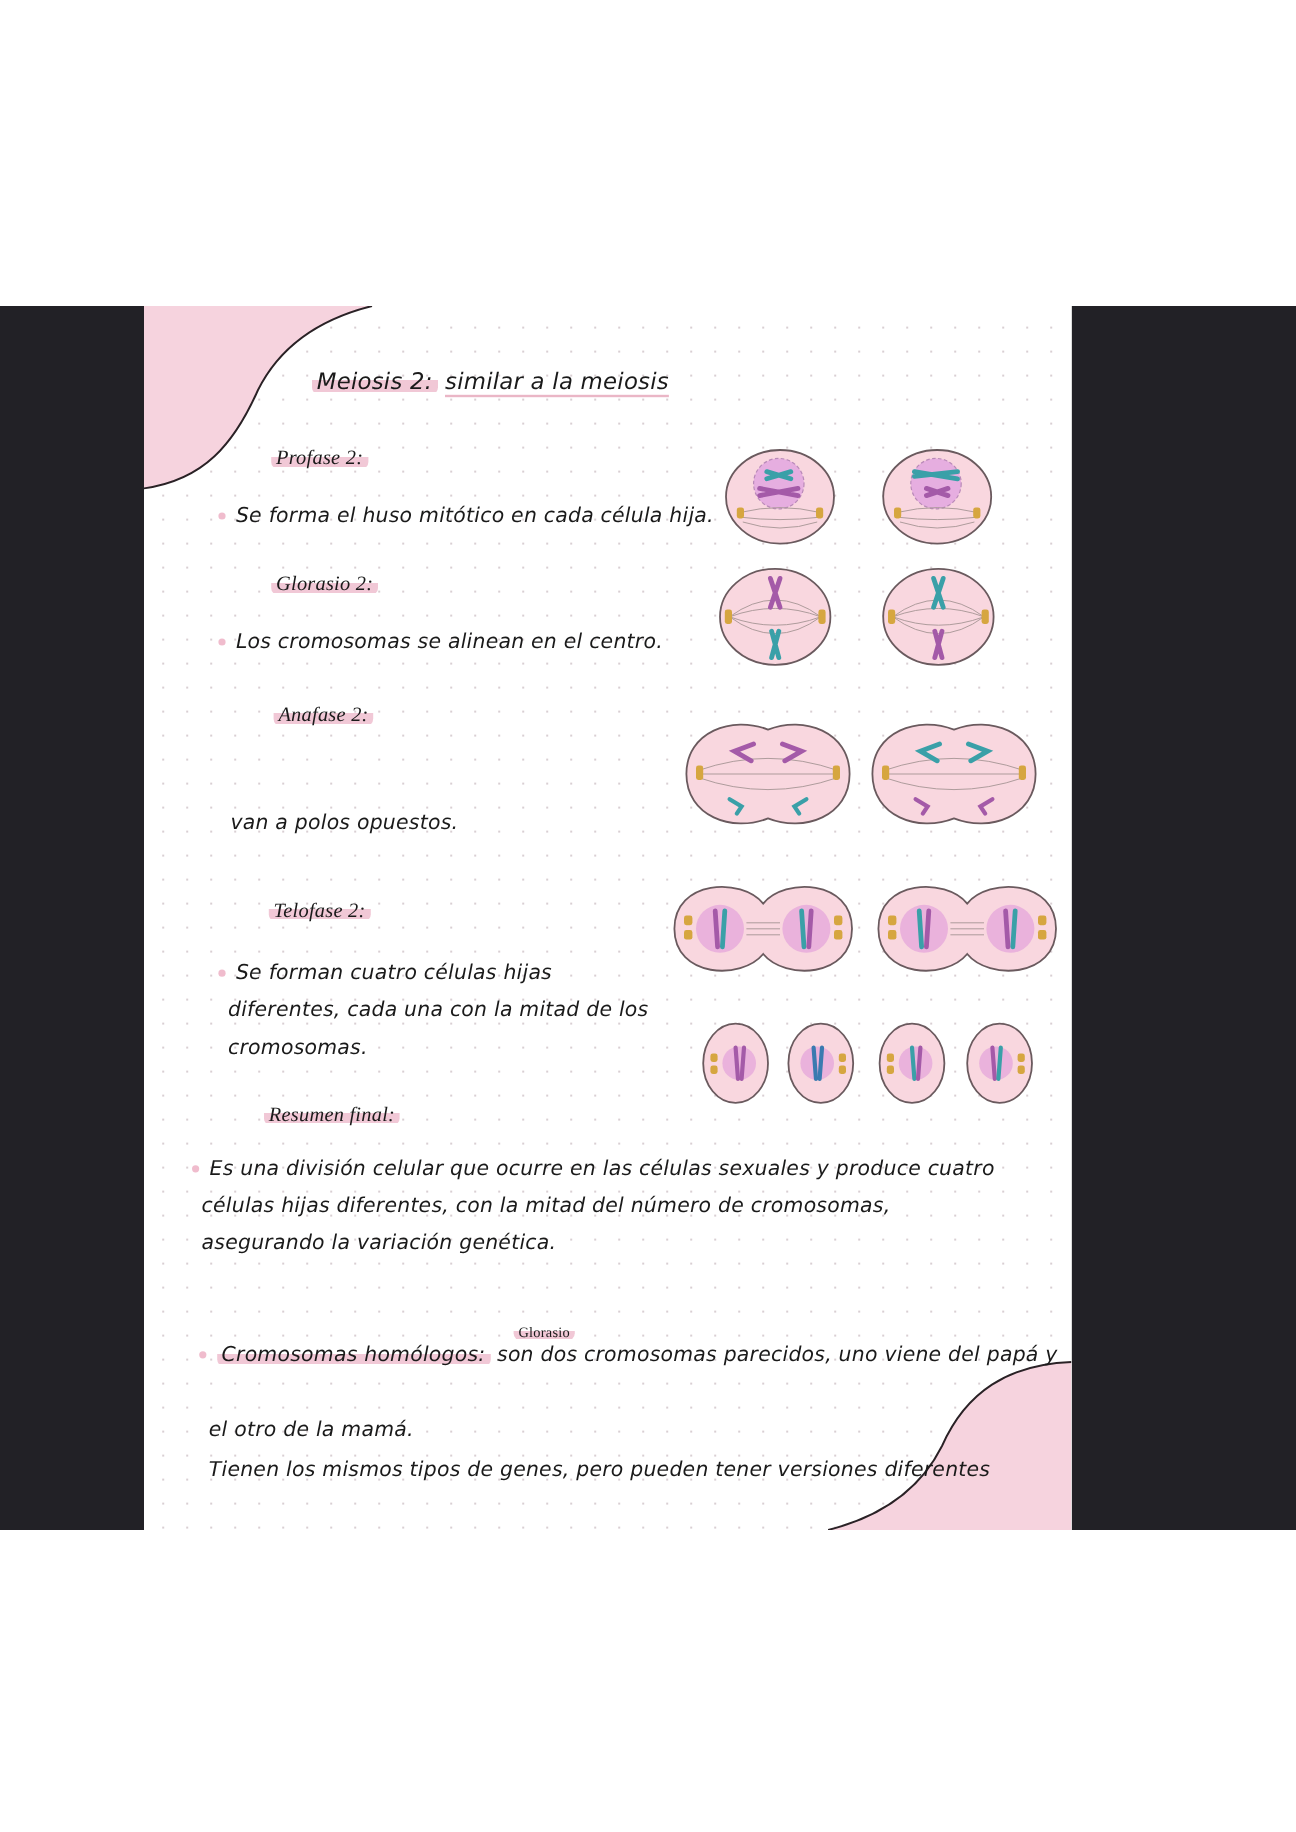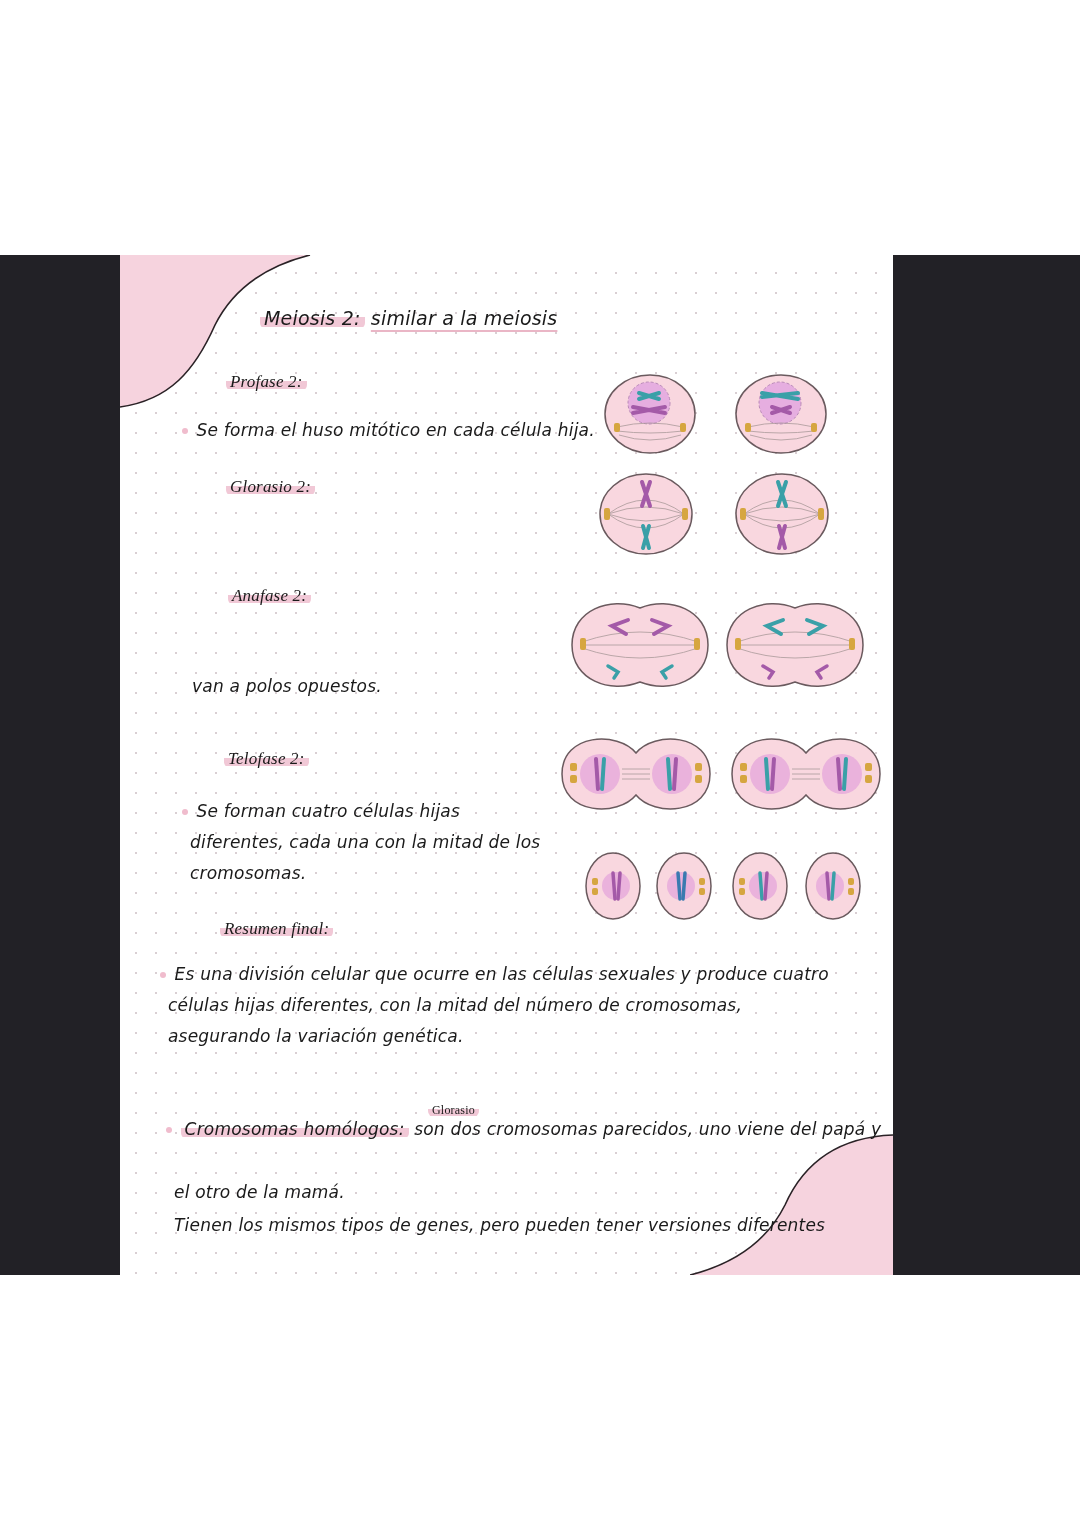--- a/index.html
+++ b/index.html
@@ -52,20 +52,23 @@
   <div class="hand heading" style="left:106px;top:117px;">
     <span class="hl">Profase 2:</span>
   </div>
   <div class="hand body-text bullet" style="left:62px;top:160px;">
     <span>Se forma el huso mitótico en cada célula hija.</span>
   </div>
 
   <div class="hand heading" style="left:106px;top:222px;">
     <span class="hl">Glorasio 2:</span>
   </div>
+  <div class="hand body-text bullet" style="left:62px;top:265px;">
+    <span>Los cromosomas se alinean en el centro.</span>
+  </div>
 
   <div class="hand heading" style="left:108px;top:331px;">
     <span class="hl">Anafase 2:</span>
   </div>
   <div class="hand body-text" style="left:72px;top:416px;">
     <span>van a polos opuestos.</span>
   </div>
 
   <div class="hand heading" style="left:104px;top:494px;">
     <span class="hl">Telofase 2:</span>

